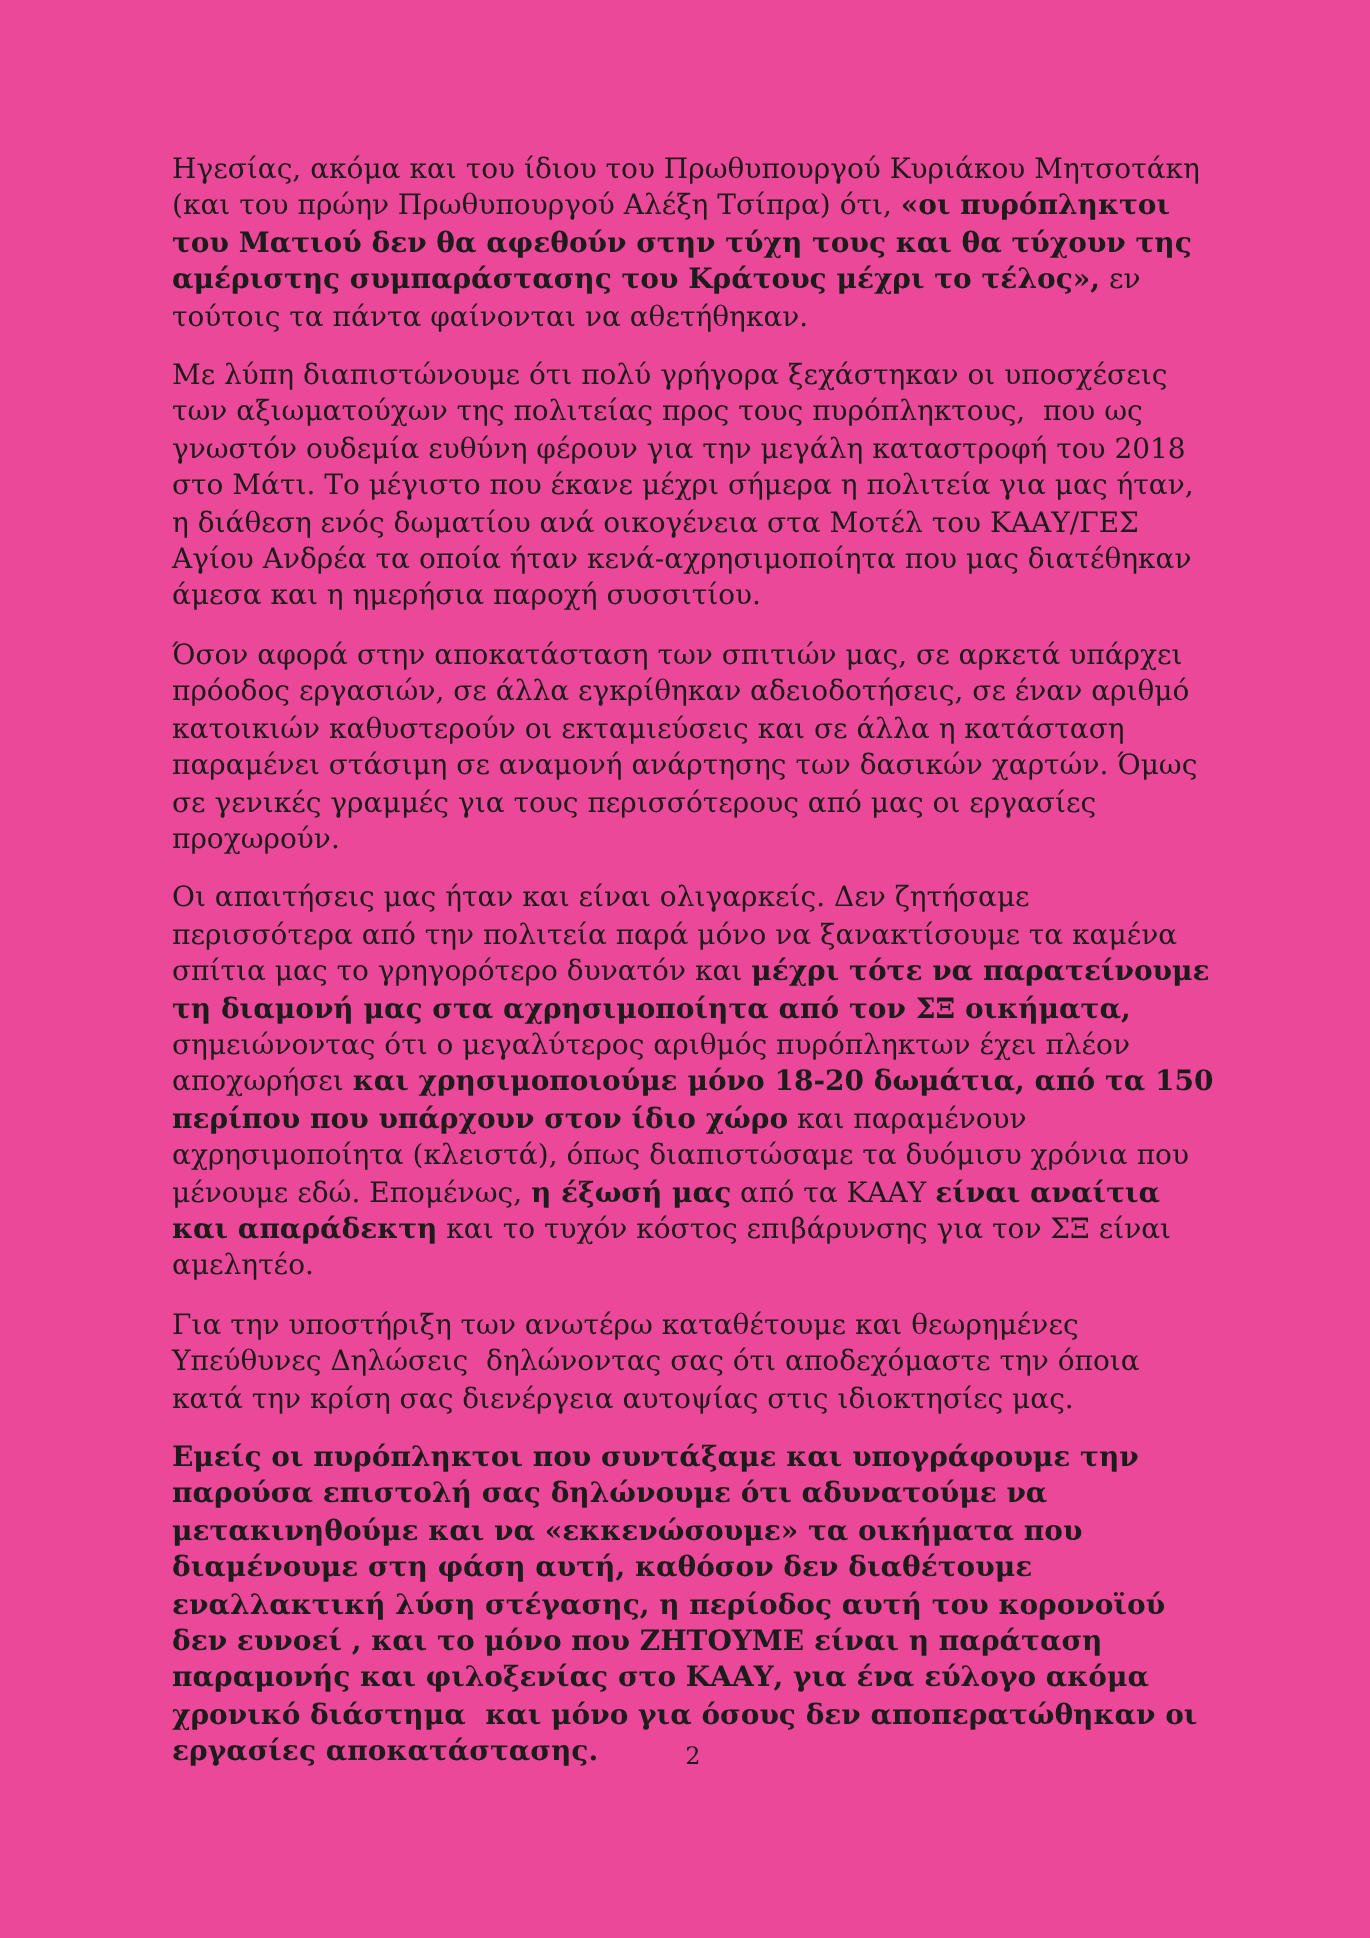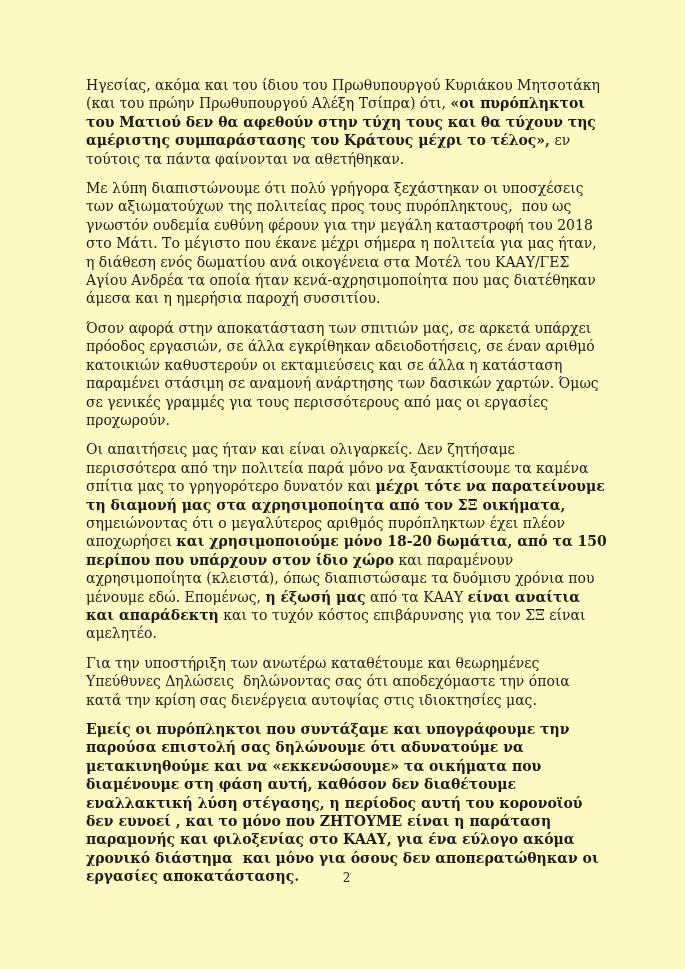--- a/index.html
+++ b/index.html
@@ -11,21 +11,21 @@
     height: 969px;
     background: #ffffff;
     position: relative;
     overflow: hidden;
     font-family: "DejaVu Serif", "Liberation Serif", serif;
     color: #1c1c1c;
   }
   .page {
     position: absolute;
     inset: 0;
-    background: #fef9c3;
+    background: #ec4899;
   }
   .doc-body {
     position: absolute;
     left: 86px;
     top: 76px;
     width: 521px;
     font-size: 14px;
     line-height: 18.4px;
     text-align: left;
     white-space: pre-wrap;

